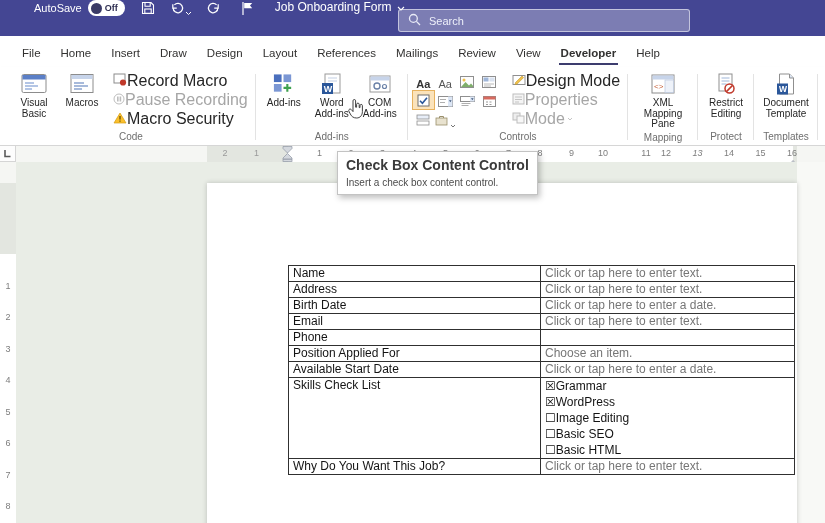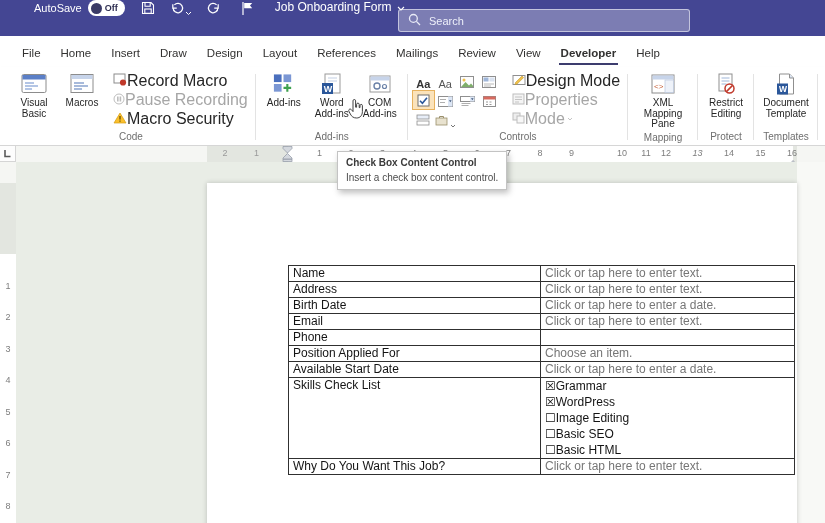--- a/index.html
+++ b/index.html
@@ -64,21 +64,21 @@
   .page { position:absolute; left:191px; top:21px; width:590px; height:346px; background:#fff; box-shadow:0 0 5px rgba(0,0,0,.20); z-index:1; }
   .formtable { position:absolute; left:81px; top:82px; width:506px; border-collapse:collapse; table-layout:fixed; font-size:12px; color:#141414; }
   .formtable td { border:1px solid #303030; padding:0 4px; height:16px; line-height:15px; vertical-align:top; overflow:hidden; }
   .cell-label { white-space:nowrap; }
   .cell-value { white-space:nowrap; }
   .cell-value.placeholder { color:#767676; }
   .check-item { line-height:16px; white-space:nowrap; }
 
   
   .tooltip { position:absolute; left:337px; top:151px; background:#fff; border:1px solid #c3c3c3; box-shadow:2px 3px 6px rgba(0,0,0,.25); padding:5px 8px 6px; z-index:50; }
-  .tooltip-title { font-size:10px; font-weight:700; color:#3a3a3a; margin-bottom:4px; white-space:nowrap; }
+  .tooltip-title { font-size:14px; font-weight:700; color:#3a3a3a; margin-bottom:4px; white-space:nowrap; }
   .tooltip-desc { font-size:10px; color:#4c4c4c; white-space:nowrap; }
   .cursor { position:absolute; left:348px; top:99px; z-index:60; pointer-events:none; }
 </style>
 </head>
 <body>
 
 <div class="app">
 
   <header class="titlebar">
     <div class="autosave">
@@ -458,21 +458,21 @@
     </div>
   <span class="hnum" style="left: 319.5px;">1</span>
       <span class="hnum" style="left: 351px;">2</span>
       <span class="hnum" style="left: 382.5px;">3</span>
       <span class="hnum" style="left: 414px;">4</span>
       <span class="hnum" style="left: 445.5px;">5</span>
       <span class="hnum" style="left: 477px;">6</span>
       <span class="hnum" style="left: 508.5px;">7</span>
       <span class="hnum" style="left: 540px;">8</span>
       <span class="hnum" style="left: 571.5px;">9</span>
-      <span class="hnum" style="left: 622px;">10</span>
+      <span class="hnum" style="left: 603px;">10</span>
       <span class="hnum" style="left: 646px; text-align: right;">11</span>
       <span class="hnum" style="left: 666px;">12</span>
       <span class="hnum" style="left: 697.5px; font-style: italic;">13</span>
       <span class="hnum" style="left: 729px;">14</span>
       <span class="hnum" style="left: 760.5px;">15</span>
       <span class="hnum" style="left: 792px;">16</span>
       <span class="hnum dim" style="left: 256.5px;">1</span>
       <span class="hnum dim" style="left: 225px;">2</span>
     </div>
 

